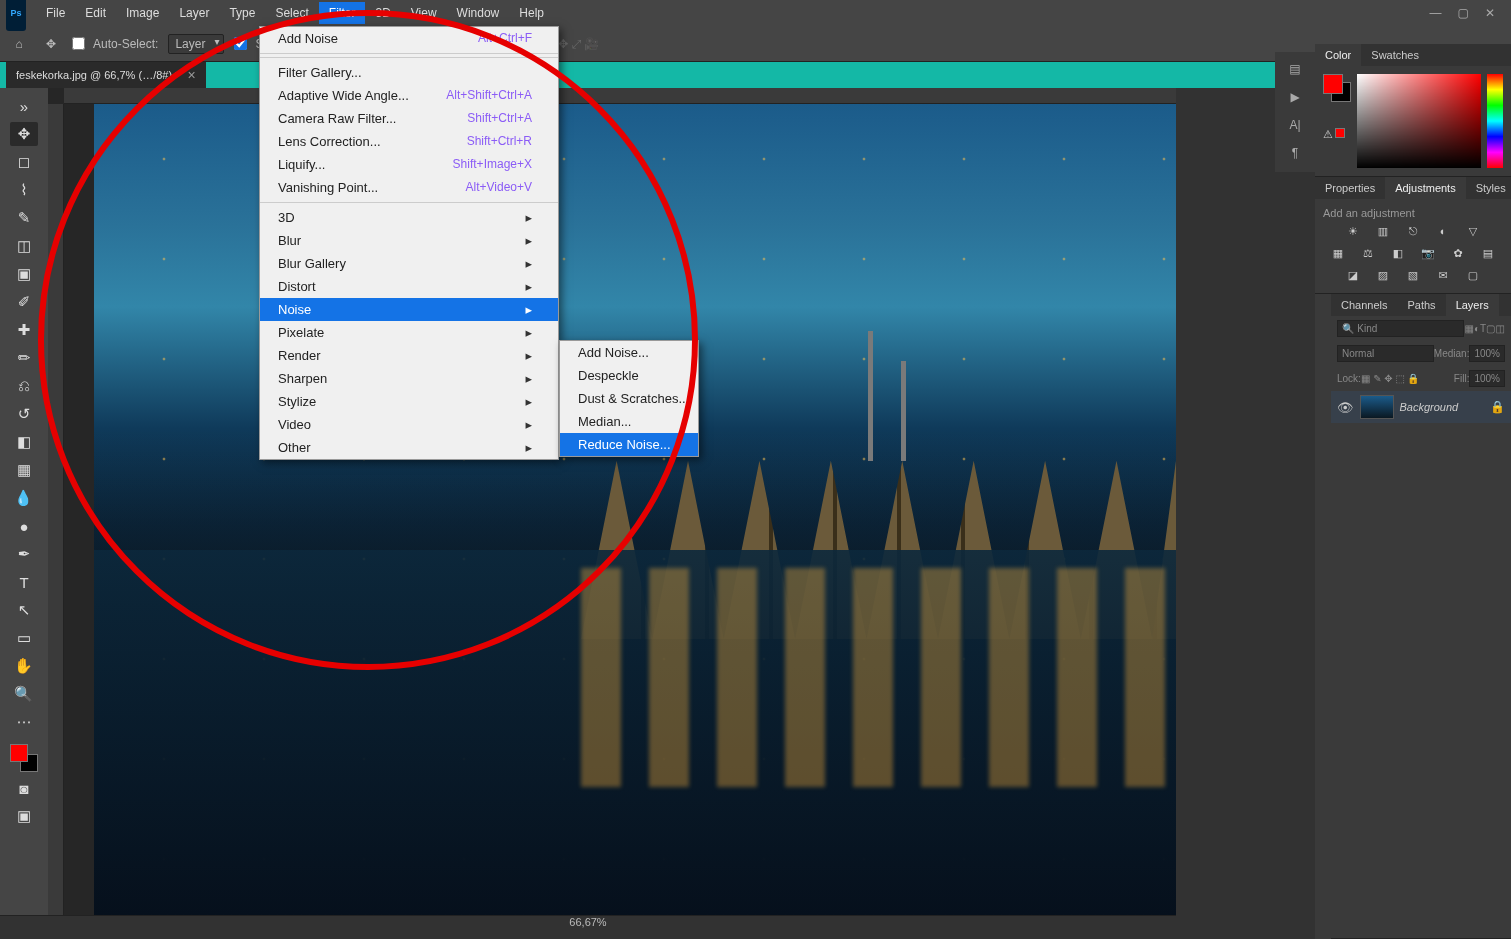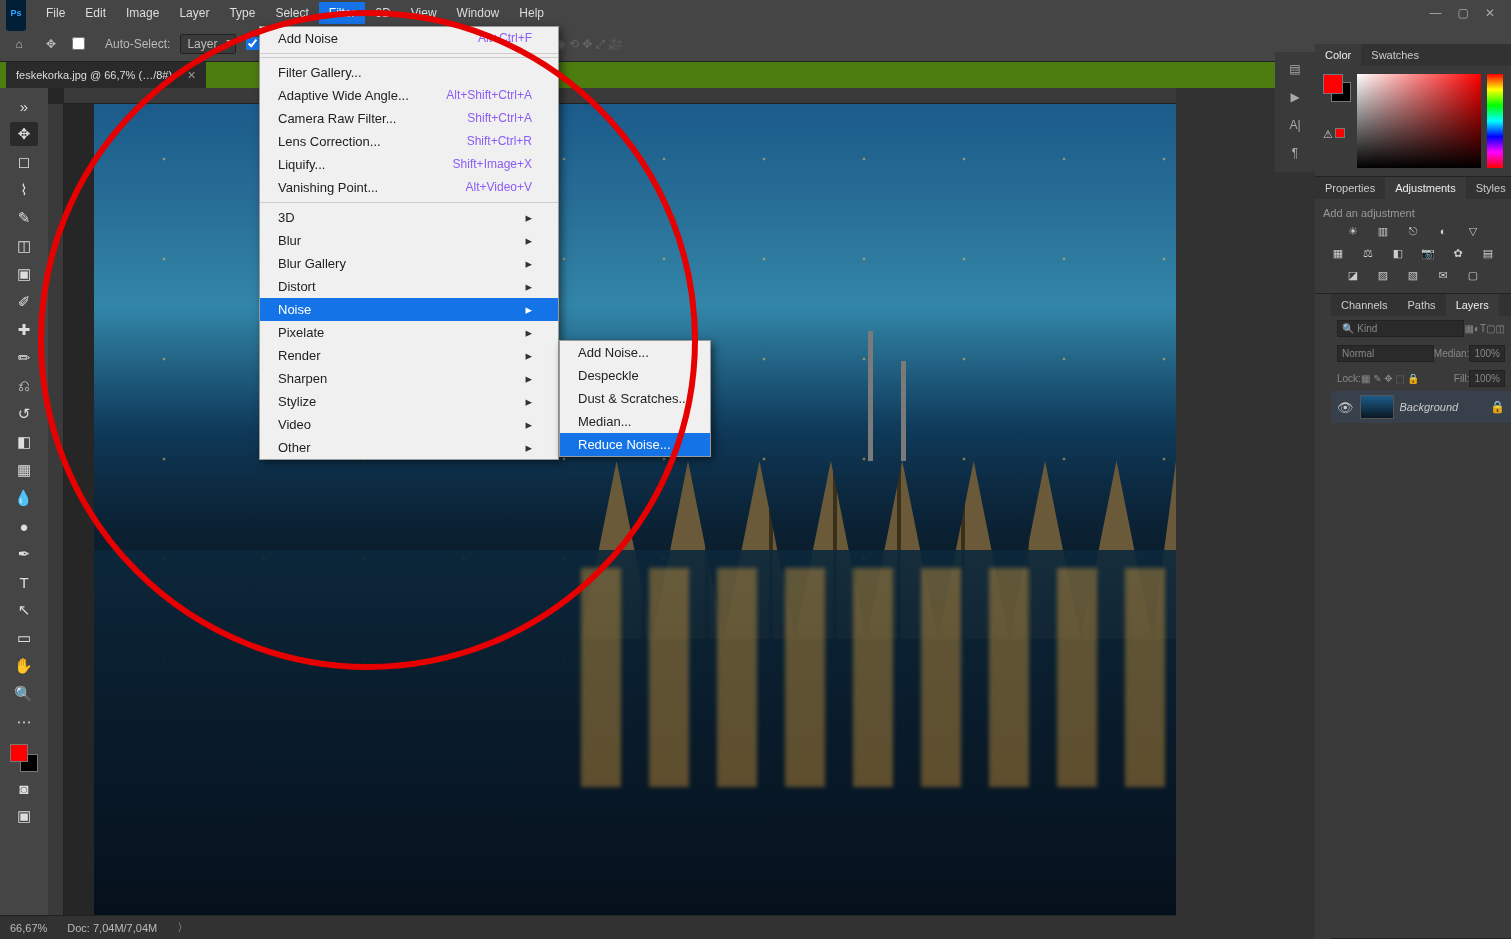--- a/index.html
+++ b/index.html
@@ -8,27 +8,27 @@
 
 .menubar { height: 26px; background: #454545; display: flex; align-items: center; padding: 0 6px; }
 .menubar .logo { width: 20px; height: 36px; background: #001e36; color: #31a8ff; font-weight: bold; font-size: 9px; display: flex; align-items: center; justify-content: center; border-radius: 3px; margin-right: 10px; }
 .menubar .item { padding: 4px 10px; color: #ddd; cursor: default; }
 .menubar .item.active { background: #1473e6; color: #fff; }
 .winctrl { margin-left: auto; display: flex; gap: 16px; color: #aaa; padding-right: 10px; }
 
 
 .optionsbar { height: 36px; background: #454545; border-bottom: 1px solid #222; display: flex; align-items: center; padding: 0 8px; gap: 10px; color: #bbb; }
 .optionsbar .ico { width: 22px; height: 22px; display: flex; align-items: center; justify-content: center; }
-.chk { display: flex; align-items: center; gap: 20px; }
+.chk { display: flex; align-items: center; gap: 8px; }
 .chk input { accent-color: #1473e6; }
 .dropdown { background: #3a3a3a; border: 1px solid #222; padding: 2px 18px 2px 6px; border-radius: 2px; position: relative; }
 .dropdown::after { content: "▾"; position: absolute; right: 4px; top: 1px; font-size: 10px; }
 
 
-.doctabrow { height: 26px; background: #4d7c0f; display: flex; align-items: flex-end; padding-left: 6px; }
+.doctabrow { height: 26px; background: #14b8a6; display: flex; align-items: flex-end; padding-left: 6px; }
 .doctab { background: #2a2a2a; color: #ddd; padding: 5px 10px; font-size: 11px; display: flex; align-items: center; gap: 8px; }
 .doctab .close { font-size: 14px; color: #999; }
 
 
 .main { position: absolute; top: 88px; left: 48px; right: 335px; bottom: 24px; background: #262626; overflow: hidden; }
 .ruler-h { position: absolute; top: 0; left: 16px; right: 0; height: 16px; background: #3a3a3a; border-bottom: 1px solid #222; font-size: 9px; color: #888; }
 .ruler-v { position: absolute; top: 16px; left: 0; bottom: 0; width: 16px; background: #3a3a3a; border-right: 1px solid #222; }
 .canvas { position: absolute; top: 16px; left: 46px; right: 0; bottom: 0; }
 
 
@@ -92,32 +92,32 @@
 
 .layers-body { flex: 1; display: flex; flex-direction: column; margin-left: 16px; }
 .layers-controls { padding: 4px 6px; display: flex; align-items: center; font-size: 10px; color: #888; }
 .layers-controls .field { background: #2a2a2a; border: 1px solid #222; padding: 2px 4px; }
 .layer-row { display: flex; align-items: center; padding: 4px 6px; background: #2f5b8f33; gap: 6px; }
 .layer-row .thumb { width: 34px; height: 24px; background: linear-gradient(#1b5b8a,#0a1822); border: 1px solid #555; }
 .layer-row .name { flex: 1; font-style: italic; font-size: 11px; }
 .layer-row .eye { font-size: 13px; }
 
 
-.statusbar { position: absolute; bottom: 0; left: 0; right: 335px; height: 24px; background: #323232; border-top: 1px solid #222; display: flex; align-items: center; padding: 0 10px; gap: 20px; font-size: 11px; color: #bbb; }
+.statusbar { position: absolute; bottom: 0; left: 0; right: 335px; height: 24px; background: #323232; border-top: 1px solid #222; display: flex; align-items: center; padding: 0 10px; gap: 20px; font-size: 11px; color: #bbb; flex-direction: column; }
 
 
 .dropdown-menu { position: absolute; background: #f0f0f0; color: #222; box-shadow: 3px 3px 8px rgba(0,0,0,.5); font-size: 13px; border: 1px solid #999; }
 .dropdown-menu .sep { height: 1px; background: #ccc; margin: 3px 0; }
 .dropdown-menu .mitem { padding: 4px 26px 4px 18px; display: flex; justify-content: space-between; gap: 24px; white-space: nowrap; }
 .dropdown-menu .mitem .shortcut { color: #8b5cf6; font-size: 12px; }
 .dropdown-menu .mitem .arr { color: #333; }
 .dropdown-menu .mitem.hl { background: #1473e6; color: #fff; }
 .dropdown-menu .mitem.hl .arr, .dropdown-menu .mitem.hl .shortcut { color: #fff; }
 #filterMenu { top: 26px; left: 259px; width: 300px; z-index: 100; }
-#noiseSub { top: 340px; left: 559px; width: 152px; z-index: 101; }
+#noiseSub { top: 340px; left: 559px; width: 140px; z-index: 101; }
 
 
 .highlight-circle { position: absolute; top: 10px; left: 38px; width: 660px; height: 660px; border: 6px solid #e60000; border-radius: 50%; z-index: 200; pointer-events: none; }
 
 .vdots { color: #999; font-size: 12px; letter-spacing: -1px; }
 </style>
 </head>
 <body>
 
 <div class="menubar">

